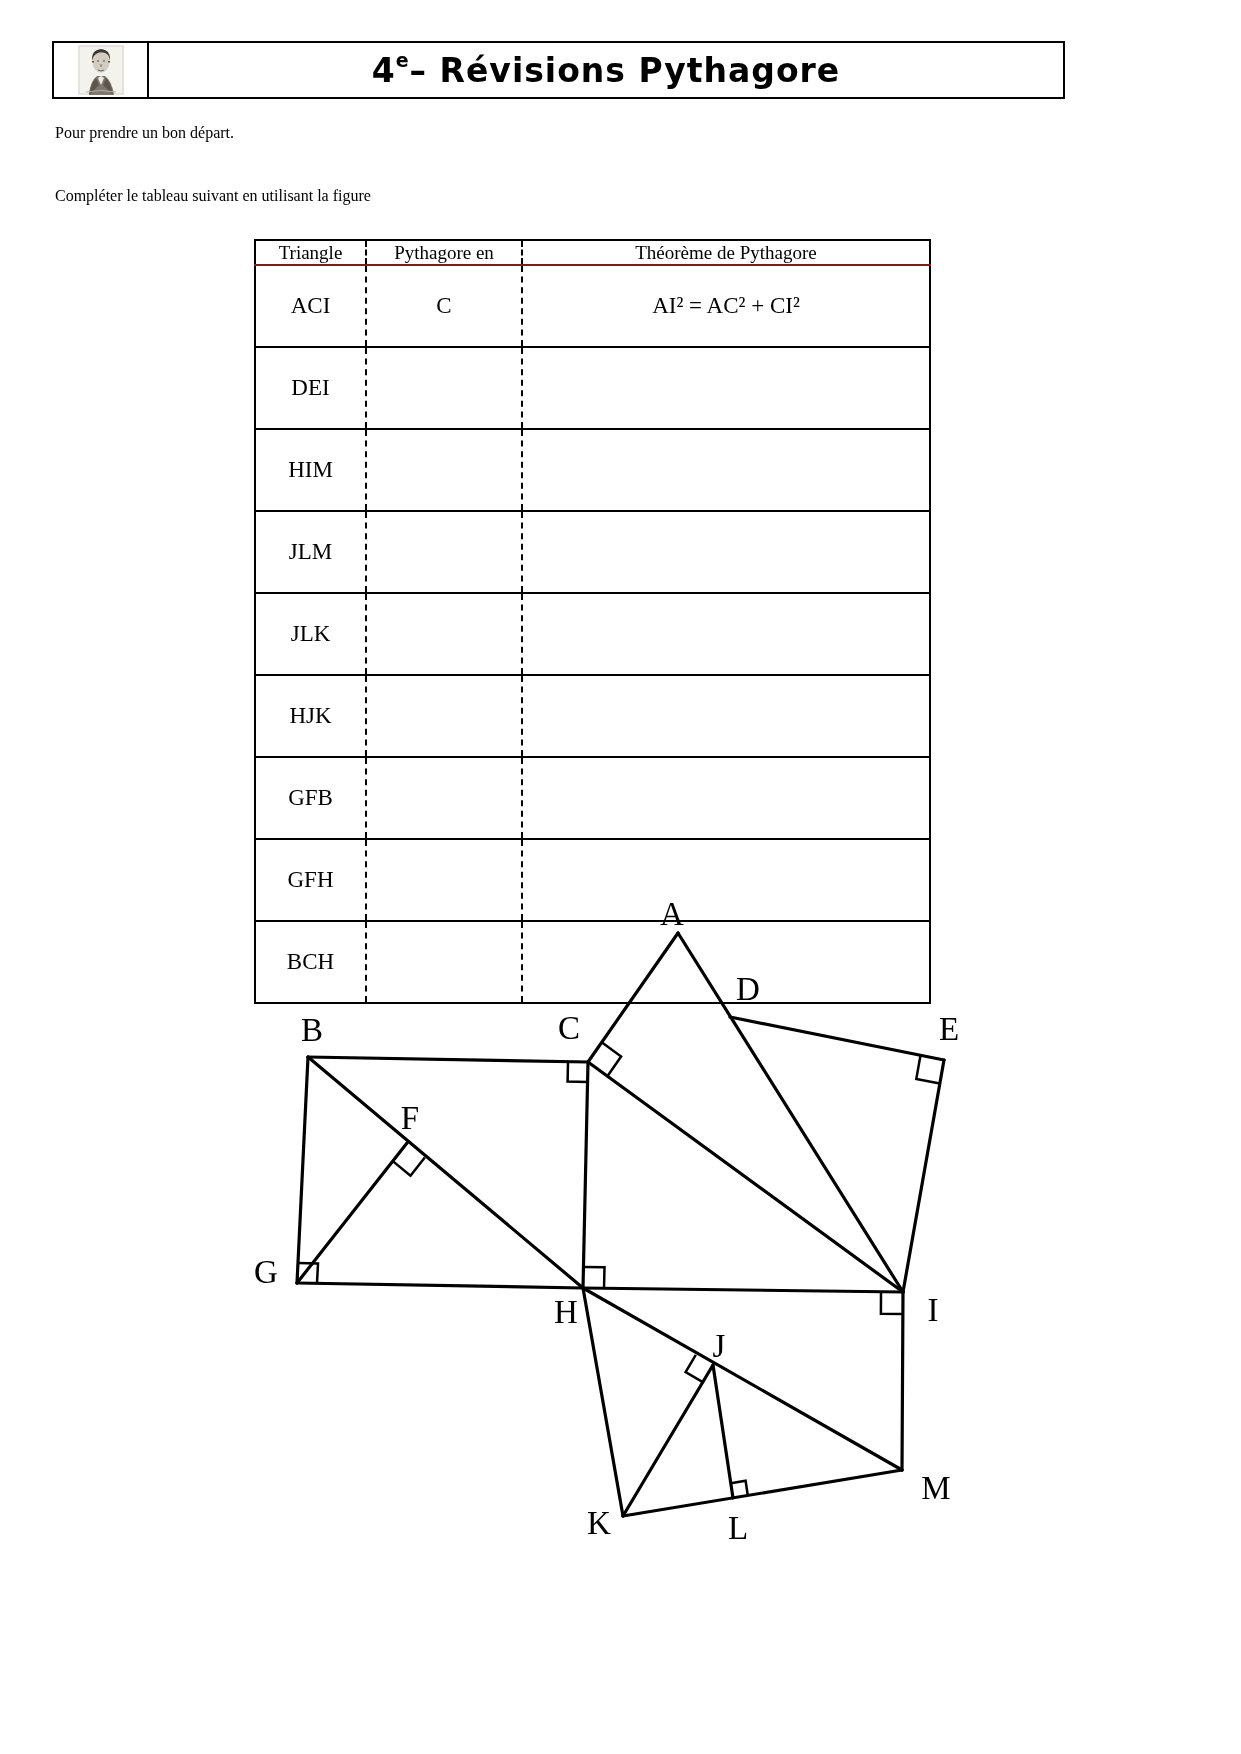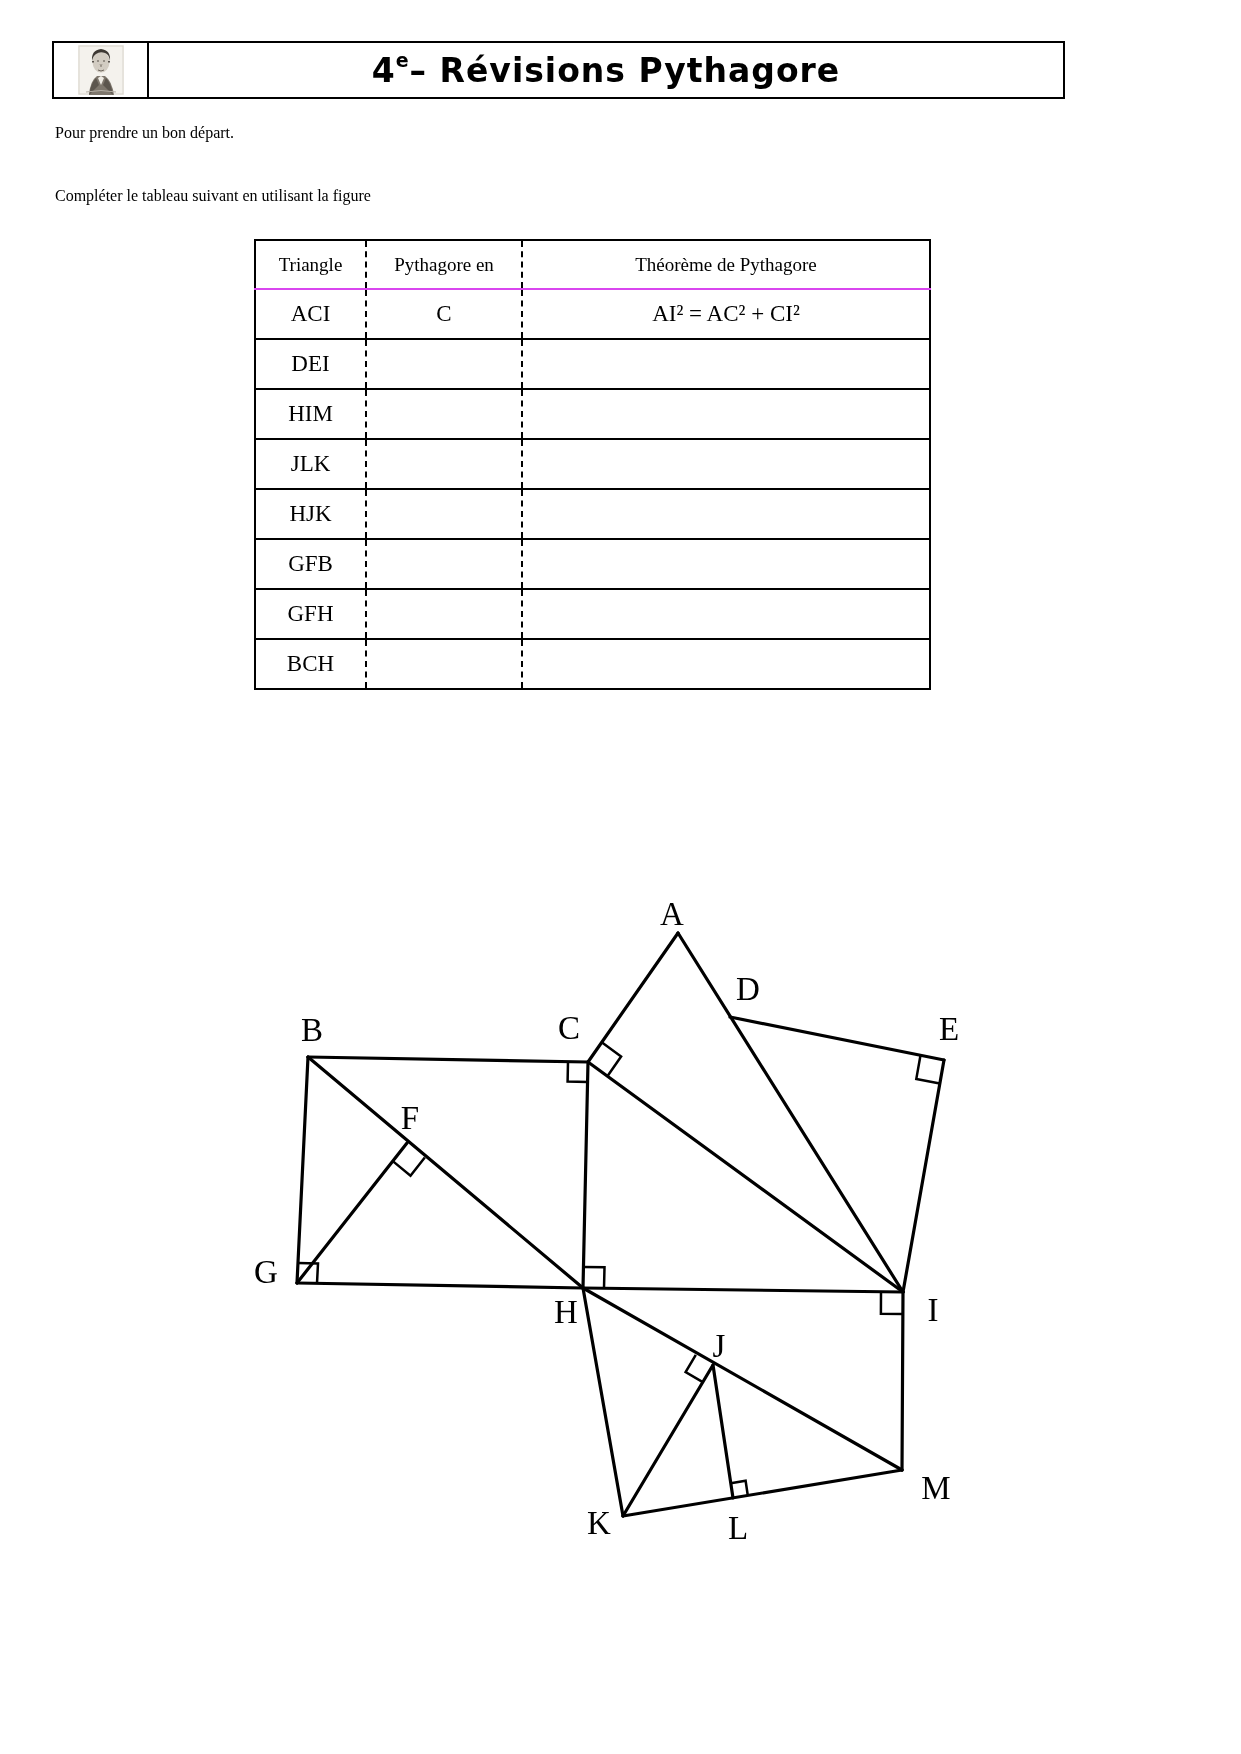--- a/index.html
+++ b/index.html
@@ -17,23 +17,23 @@
 
   
   .intro-line{position:absolute;left:55px;font-size:16px;white-space:pre;}
   .intro-line.l1{top:124px;}
   .intro-line.l2{top:187px;}
 
   
   .table-wrap{position:absolute;left:254px;top:239px;width:677px;}
   .table-wrap table{border-collapse:collapse;width:100%;table-layout:fixed;border:2px solid #000;}
   .table-wrap th{height:23px;font-weight:normal;font-size:19px;text-align:center;
-                 border-bottom:2px solid #d946ef;padding:12px;}
+                 border-bottom:2px solid #7f1d1d;padding:0;}
   .table-wrap td{height:48px;font-size:23px;text-align:center;vertical-align:middle;
-                 border-top:2px solid #000;padding:0;}
+                 border-top:2px solid #000;padding:16px;}
   .table-wrap th:nth-child(-n+2),
   .table-wrap td:nth-child(-n+2){border-right:2px dashed #000;}
 
   
   .figure-svg{position:absolute;left:0;top:0;width:1241px;height:1754px;}
 </style>
 </head>
 <body>
 
 <div class="page">
@@ -86,20 +86,25 @@
             <td>C</td>
             <td>AI² = AC² + CI²</td>
           </tr>
           <tr>
             <td>DEI</td>
             <td></td>
             <td></td>
           </tr>
           <tr>
             <td>HIM</td>
+            <td></td>
+            <td></td>
+          </tr>
+          <tr>
+            <td>JLM</td>
             <td></td>
             <td></td>
           </tr>
           <tr>
             <td>JLK</td>
             <td></td>
             <td></td>
           </tr>
           <tr>
             <td>HJK</td>

